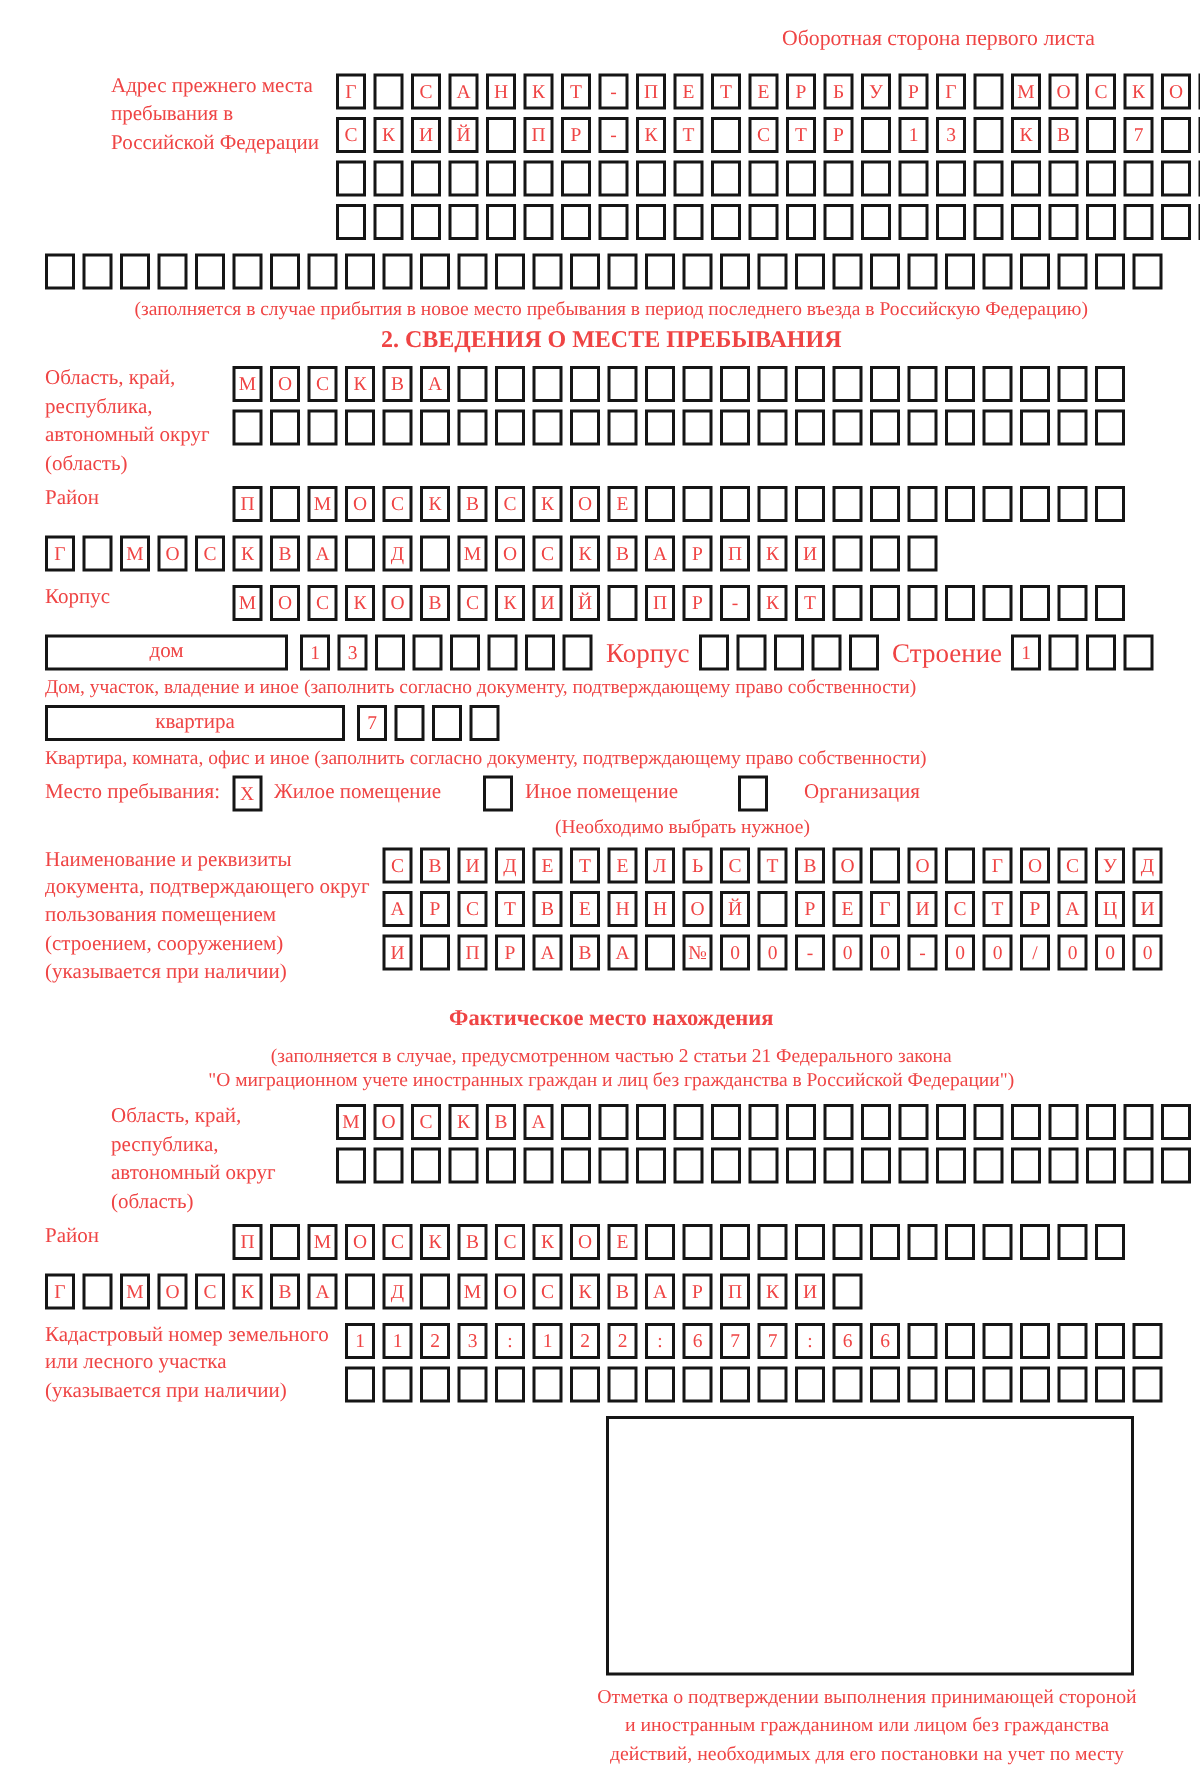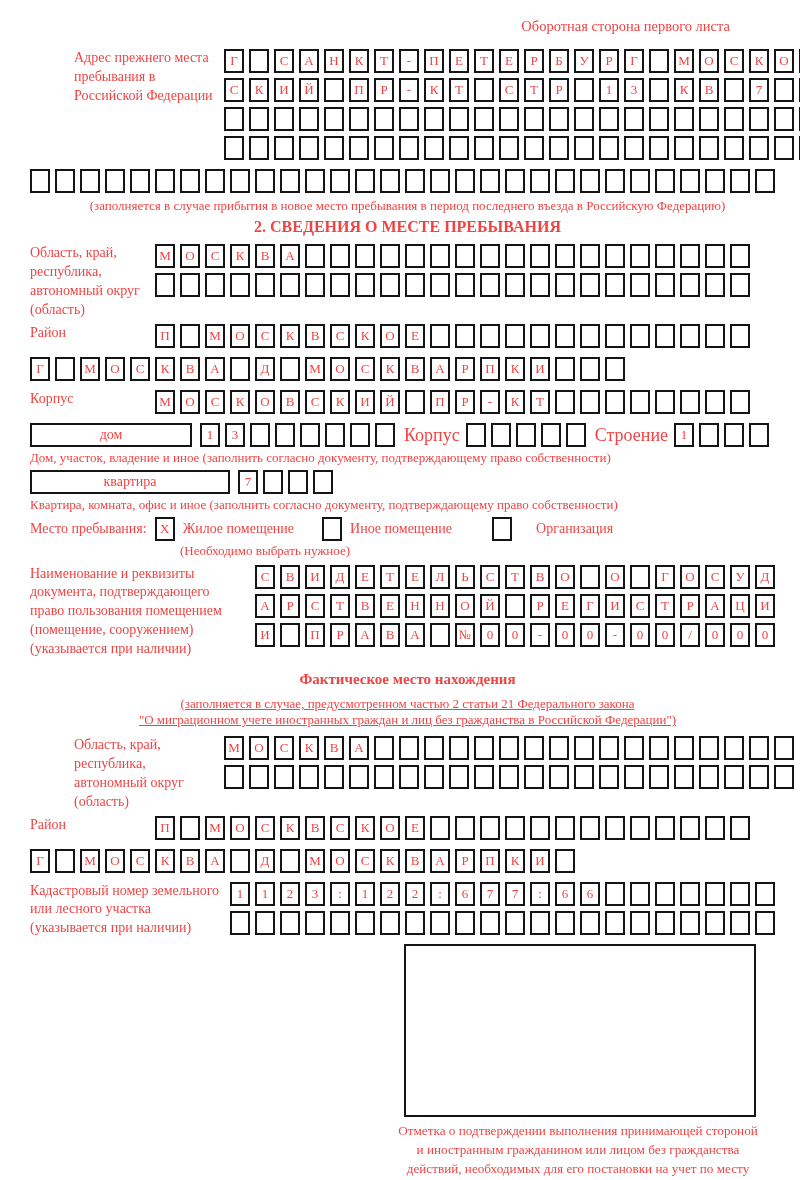--- a/index.html
+++ b/index.html
@@ -40,23 +40,23 @@
   .inline-label{font-size:18px;line-height:24px;margin:0 6px 0 4px;flex-shrink:0;}
   .mesto-row{display:flex;align-items:center;margin:4px 0 2px 0;font-size:14px;}
   .checkbox{
     width:16px;height:20px;border:2px solid #151515;display:inline-flex;
     align-items:center;justify-content:center;font-size:13px;flex-shrink:0;background:#fff;
   }
   .mesto-label{margin-right:8px;}
   .opt-label{margin:0 0 0 8px;}
   .gap28{margin-left:28px;}
   .gap40{margin-left:40px;}
-  .mesto-note{font-size:13px;margin:0 0 6px 150px;width:360px;text-align:left;}
+  .mesto-note{font-size:13px;margin:0 0 6px 150px;width:360px;text-align:right;}
   .fact-title{text-align:center;font-weight:bold;font-size:15px;margin:12px 0 8px 0;}
-  .fact-note{text-align:center;font-size:13px;margin:0;text-decoration:underline;}
+  .fact-note{text-align:center;font-size:13px;margin:0;}
   .stamp-box{
     box-sizing:border-box;border:2px solid #151515;background:#fff;
     width:352px;height:173px;margin:4px 0 4px 374px;
   }
   .stamp-caption{width:360px;margin-left:368px;text-align:center;font-size:13.2px;line-height:1.45;}
 </style>
 </head>
 <body>
 
 <div class="page">
@@ -401,21 +401,21 @@
     <span class="checkbox">X</span>
     <span class="opt-label">Жилое помещение</span>
     <span class="checkbox gap28"></span>
     <span class="opt-label">Иное помещение</span>
     <span class="checkbox gap40"></span>
     <span class="opt-label gap28" style="margin-left:24px;">Организация</span>
   </div>
   <div class="mesto-note">(Необходимо выбрать нужное)</div>
 
   <div class="field">
-    <div class="label lw225">Наименование и реквизиты документа, подтверждающего право пользования помещением (помещение, сооружением) (указывается при наличии)</div>
+    <div class="label lw225">Наименование и реквизиты документа, подтверждающего округ пользования помещением (строением, сооружением) (указывается при наличии)</div>
     <div class="rows">
       <div class="cellrow">
           <span class="cell">С</span>
           <span class="cell">В</span>
           <span class="cell">И</span>
           <span class="cell">Д</span>
           <span class="cell">Е</span>
           <span class="cell">Т</span>
           <span class="cell">Е</span>
           <span class="cell">Л</span>

